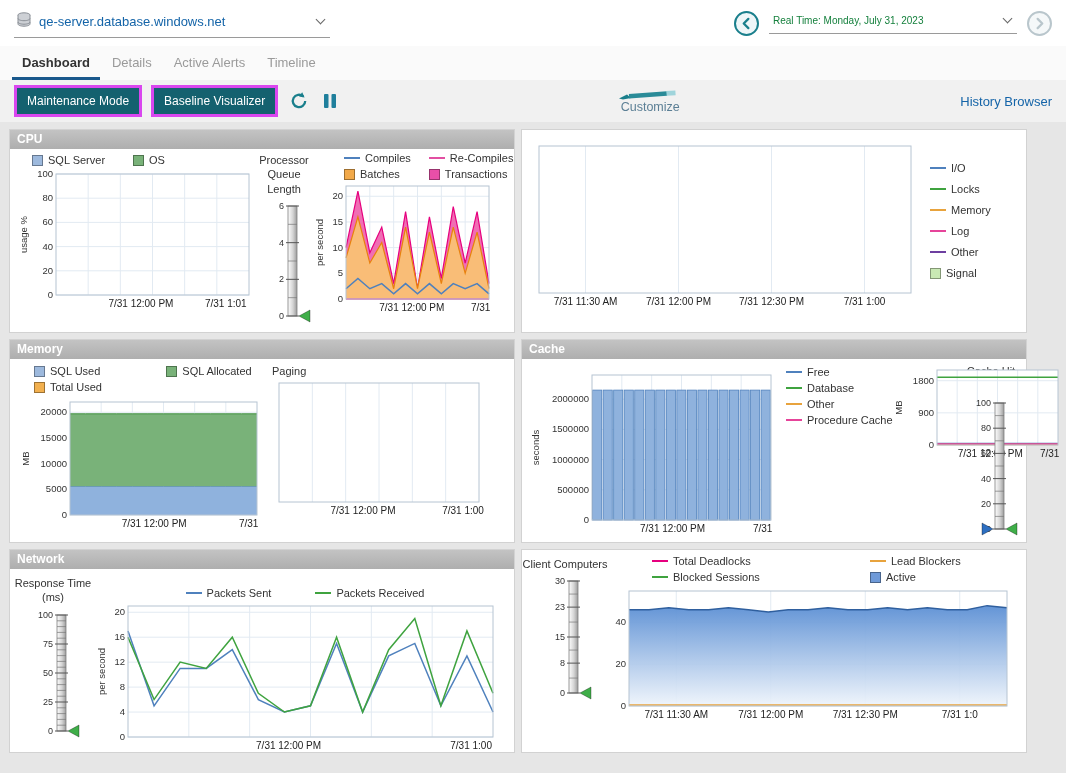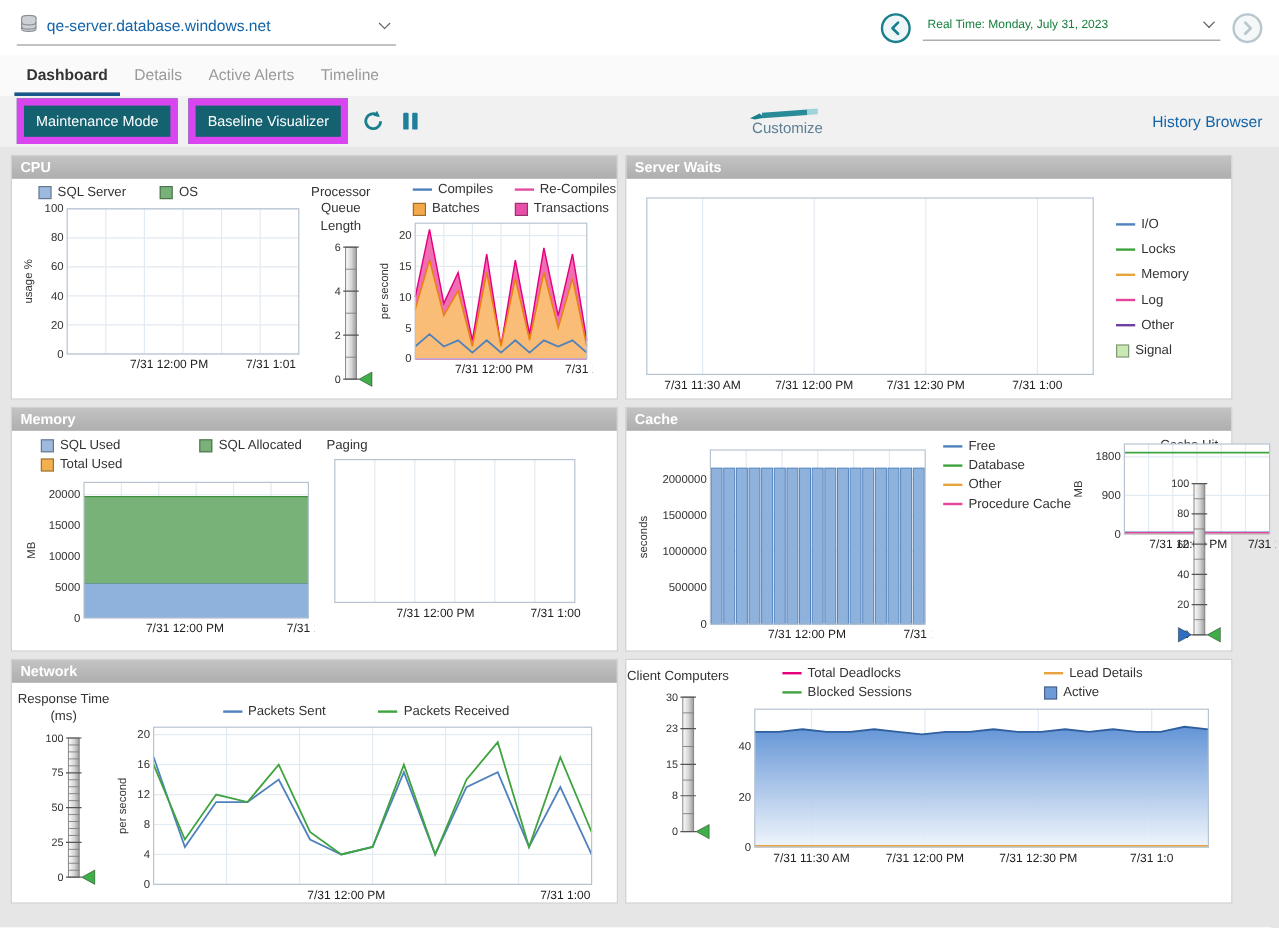--- a/index.html
+++ b/index.html
@@ -17,21 +17,21 @@
   .time-select{display:flex;align-items:center;gap:8px;border-bottom:1px solid #9a9a9a;padding:2px 6px 7px 4px;width:238px;color:#15803d;font-size:10px;cursor:pointer;}
   .time-select .chevron{margin-left:auto;}
 
   
   .tabs{display:flex;gap:2px;padding:0 12px;height:34px;align-items:flex-end;background:#fafafa;}
   .tab{padding:6px 10px 7px;font-size:13px;color:#9a9a9a;cursor:pointer;border-bottom:3px solid transparent;}
   .tab.active{color:#333;font-weight:bold;border-bottom:3px solid #19588c;}
 
   
   .toolbar{height:42px;display:flex;align-items:center;gap:9px;padding:0 14px;background:#f1f1f1;}
-  .tbtn{background:#14616f;color:#fff;border:6px solid #d946ef;font-size:12px;padding:6px 10px;cursor:pointer;font-family:inherit;}
+  .tbtn{background:#14616f;color:#fff;border:3px solid #d946ef;font-size:12px;padding:6px 10px;cursor:pointer;font-family:inherit;}
   .icon-btn{background:none;border:none;cursor:pointer;padding:2px;display:flex;align-items:center;}
   .spacer{flex:1;}
   .customize{display:flex;flex-direction:column;align-items:center;color:#5b7f95;font-size:12.5px;cursor:pointer;line-height:1;}
   .customize svg{margin-bottom:1px;}
   .history{color:#1464a8;font-size:13px;cursor:pointer;text-decoration:none;}
 
   
   .content{background:#e6e6e6;height:651px;box-sizing:border-box;padding:8px 0 0 10px;display:grid;grid-template-columns:504px 504px;grid-auto-rows:202px;gap:8px;}
   .panel{background:#fff;display:flex;flex-direction:column;box-shadow:0 0 0 1px #d2d2d2;}
   .panel-header{background:linear-gradient(#c3c3c3,#aeaeae);color:#fff;font-weight:bold;font-size:12px;padding:2px 7px;height:15px;line-height:15px;flex:0 0 auto;}
@@ -264,21 +264,20 @@
                 <text font-size="9.5" fill="#333" text-anchor="middle" transform="translate(9,60.5) rotate(-90)">per second</text>
                 <text x="97.78" y="129" font-size="10" fill="#222" text-anchor="middle">7/31 12:00 PM</text>
                 <text x="175" y="129" font-size="10" fill="#222" text-anchor="middle">7/31 1:0</text>
               </svg>
             </div>
         </div>
       </div>
     </section>
 
     <section class="panel">
-      <div class="panel-header">Server Waits</div>
       <div class="panel-body waits-body">
         <div class="chart" style="width:384px;height:166px">
             <svg width="384" height="166">
               <rect x="7" y="4" width="372" height="147" fill="#ffffff"></rect>
               <line x1="53.5" y1="4" x2="53.5" y2="151" stroke="#e2eaf2"></line>
               <line x1="146.5" y1="4" x2="146.5" y2="151" stroke="#e2eaf2"></line>
               <line x1="239.5" y1="4" x2="239.5" y2="151" stroke="#e2eaf2"></line>
               <line x1="332.5" y1="4" x2="332.5" y2="151" stroke="#e2eaf2"></line>
               <rect x="7" y="4" width="372" height="147" fill="none" stroke="#b6c4d2"></rect>
               <text x="53.5" y="163" font-size="10" fill="#222" text-anchor="middle">7/31 11:30 AM</text>
@@ -630,21 +629,21 @@
             </div>
         </div>
         <div class="sess-right">
           <div class="legend grid2">
               <div class="legend-item">
                 <span class="legend-icon ln" style="background-color: rgb(230, 0, 126);"></span>
                 <span class="legend-label">Total Deadlocks</span>
               </div>
               <div class="legend-item">
                 <span class="legend-icon ln" style="background-color: rgb(232, 163, 61);"></span>
-                <span class="legend-label">Lead Details</span>
+                <span class="legend-label">Lead Blockers</span>
               </div>
               <div class="legend-item">
                 <span class="legend-icon ln" style="background-color: rgb(63, 163, 63);"></span>
                 <span class="legend-label">Blocked Sessions</span>
               </div>
               <div class="legend-item">
                 <span class="legend-icon sq" style="background-color: rgb(111, 154, 216);"></span>
                 <span class="legend-label">Active</span>
               </div>
             </div>

